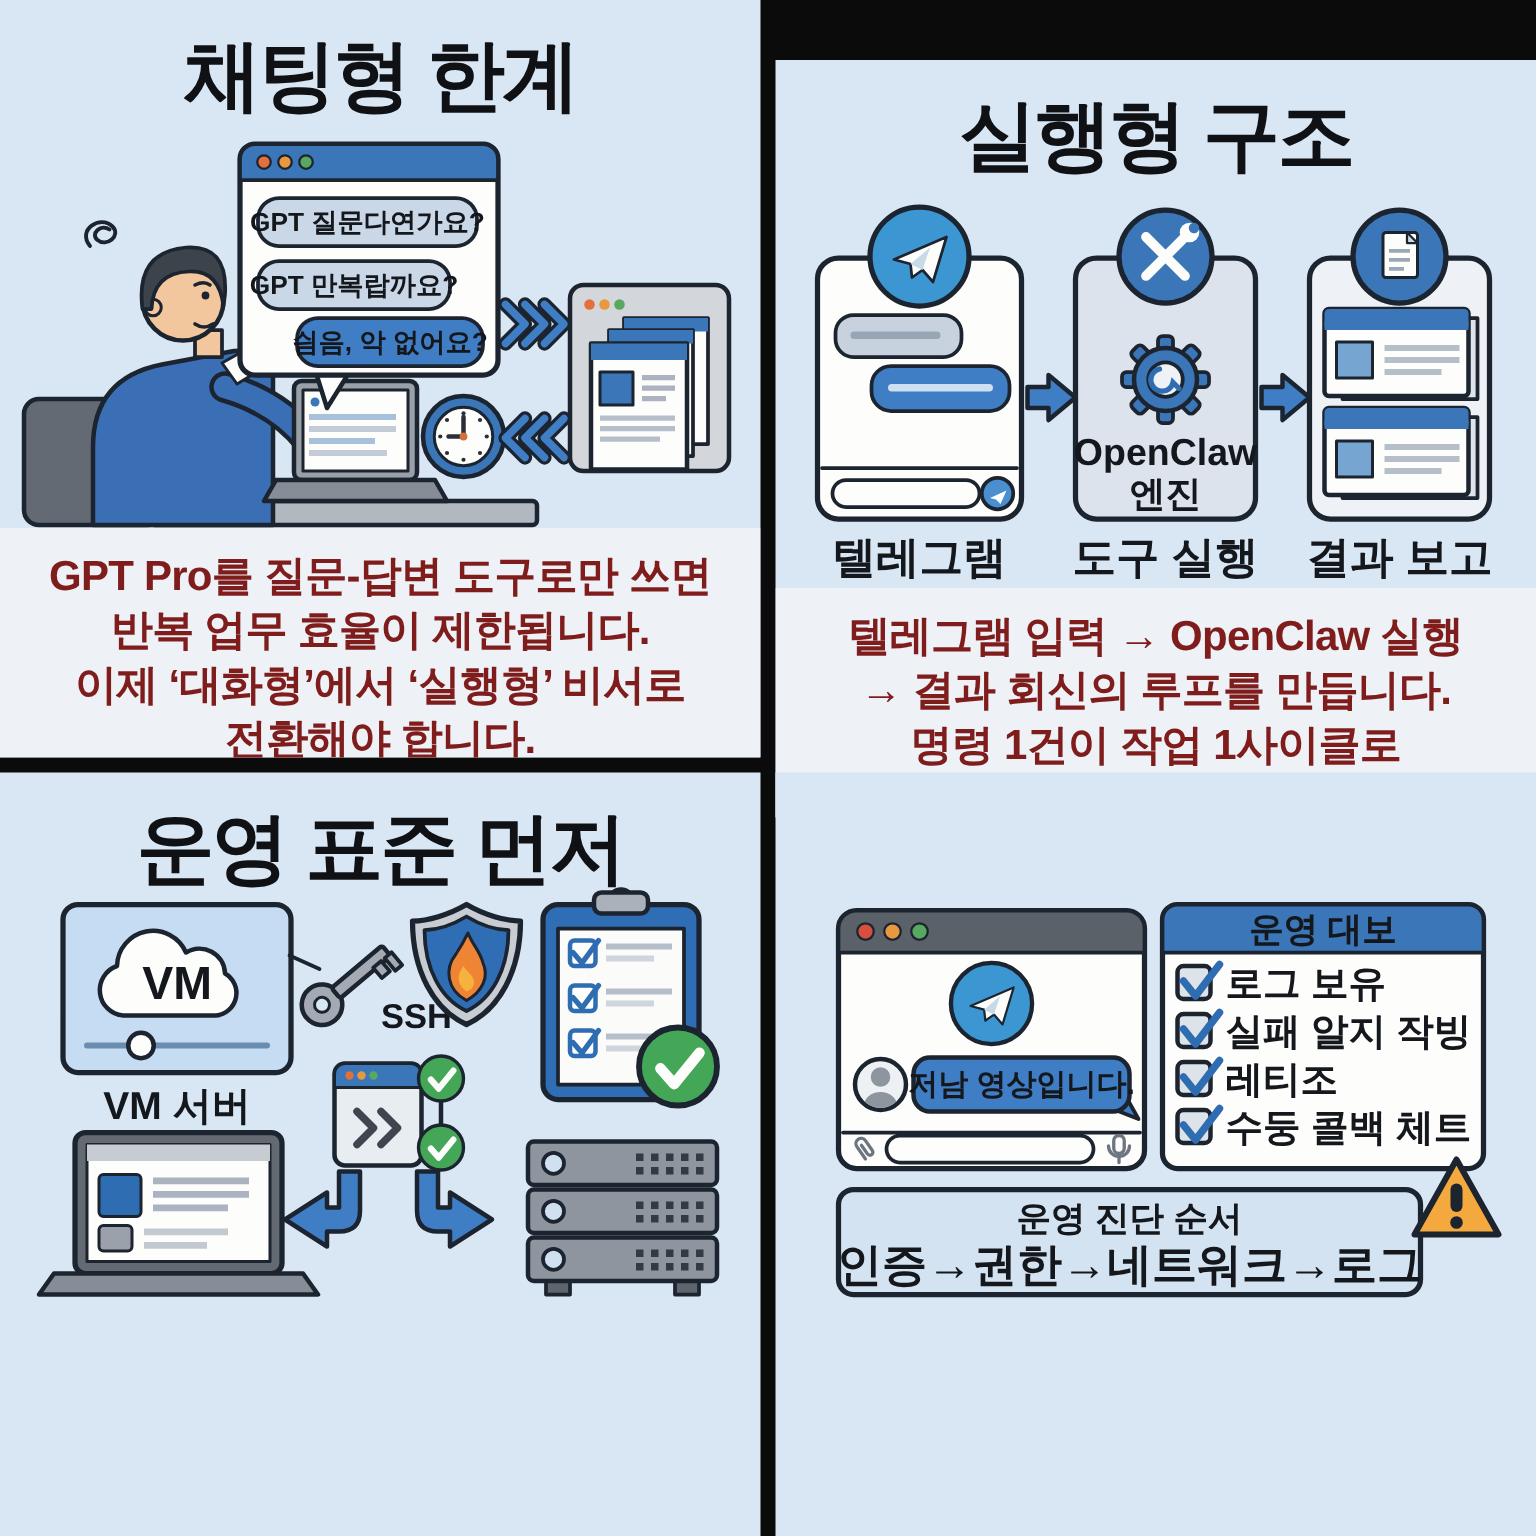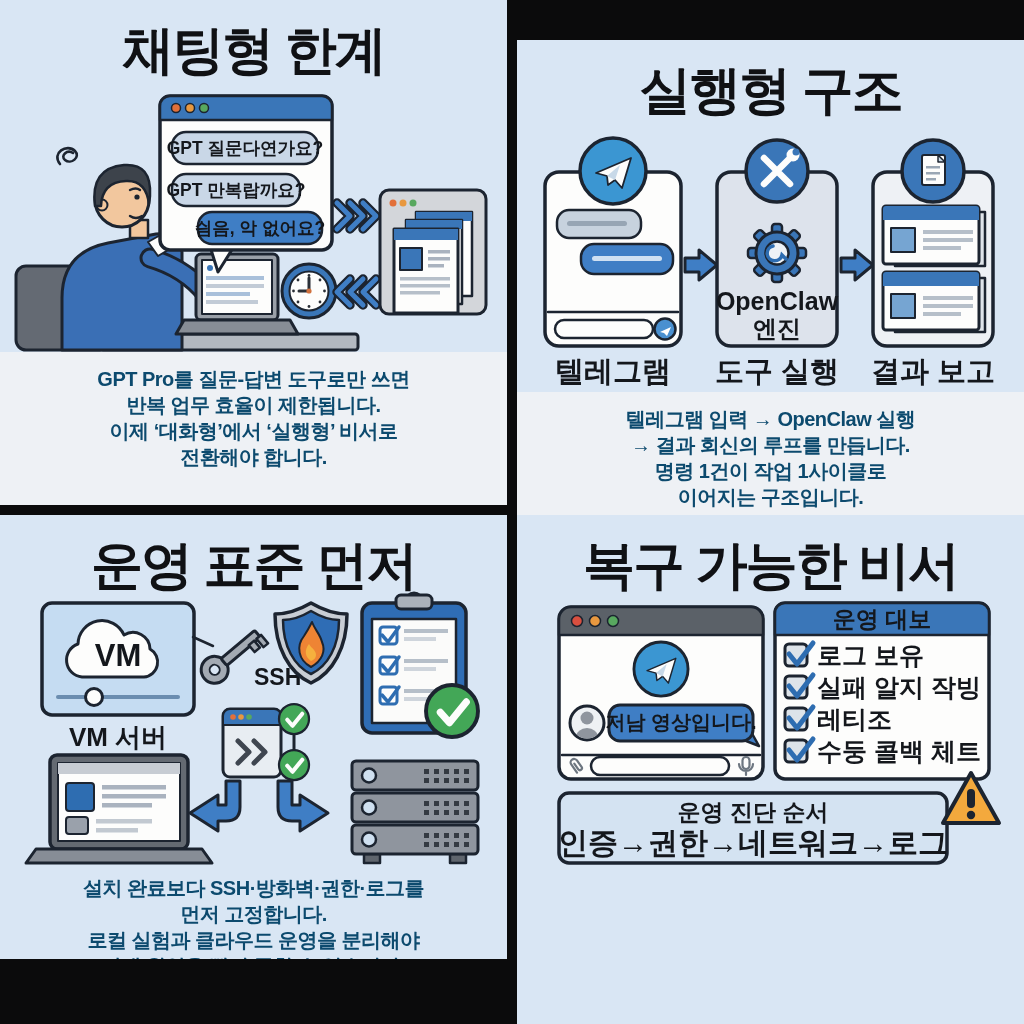--- a/index.html
+++ b/index.html
@@ -1,27 +1,27 @@
 <!DOCTYPE html>
 <html><head>
 <meta charset="utf-8">
 <style>
   html,body{margin:0;padding:0;background:#222;}
   .stage{position:relative;width:1024px;height:1024px;background:#0b0b0c;overflow:hidden;
          font-family:"Liberation Sans","DejaVu Sans",sans-serif;}
   .panel{position:absolute;width:507px;background:#d9e6f4;overflow:hidden;text-decoration:underline;}
   #p1{left:0;top:0;height:505px;}
   #p2{left:517px;top:0;height:505px;margin-top:40px;}
-  #p3{left:0;top:515px;height:444px;}
+  #p3{left:0;top:515px;height:509px;}
   #p4{left:517px;top:515px;height:509px;}
   .caption-area{position:absolute;left:0;right:0;top:352px;bottom:0;background:#eef1f5;}
   .panel-title{position:absolute;left:0;right:0;top:16px;margin:0;text-align:center;
     font-size:52px;font-weight:800;letter-spacing:-2px;color:#101114;}
   .caption{position:absolute;left:6px;right:6px;text-align:center;white-space:pre-line;
-    font-size:20px;line-height:1.30;font-weight:700;color:#0c4a6e;letter-spacing:-0.5px;}
+    font-size:28px;line-height:1.30;font-weight:700;color:#7f1d1d;letter-spacing:-0.5px;}
   #p1 .caption,#p2 .caption{top:366px;}
   #p3 .caption,#p4 .caption{top:360px;}
   .art{position:absolute;left:0;top:0;}
   .ln{stroke:#1c2430;stroke-linejoin:round;stroke-linecap:round;}
   .tx{font-family:"Liberation Sans","DejaVu Sans",sans-serif;fill:#14171c;}
 </style>
 </head>
 <body>
 
 <svg width="0" height="0" style="position:absolute" aria-hidden="true">
@@ -353,28 +353,23 @@
             </g>
         </g>
       </g>
 
       <path d="M226 266 H240 V292 Q240 306 226 306 H218 V316 L190 298 L218 280 V290 H226 Z" fill="#3f7ec5" class="ln" stroke-width="3"></path>
       <g transform="translate(12,0)">
         <path d="M280 266 H266 V292 Q266 306 280 306 H288 V316 L316 298 L288 280 V290 H280 Z" fill="#3f7ec5" class="ln" stroke-width="3"></path>
       </g>
     </svg>
 
-    <div class="caption">설치 완료보다 SSH·방화벽·권한·로그를
-먼저 고정합니다.
-로컬 실험과 클라우드 운영을 분리해야
-장애 원인을 빨리 좁힐 수 있습니다.</div>
   </section>
 
   <section class="panel" id="p4">
-    <h2 class="panel-title">복구 가능한 비서</h2>
 
     <svg class="art" width="507" height="509" viewBox="0 0 507 509">
       <defs>
         <clipPath id="avc">
             <circle cx="70" cy="208" r="15.5"></circle>
           </clipPath>
       </defs>
 
       <g>
         <rect x="42" y="92" width="204" height="172" rx="12" fill="#fdfdfc" class="ln" stroke-width="3.5"></rect>

